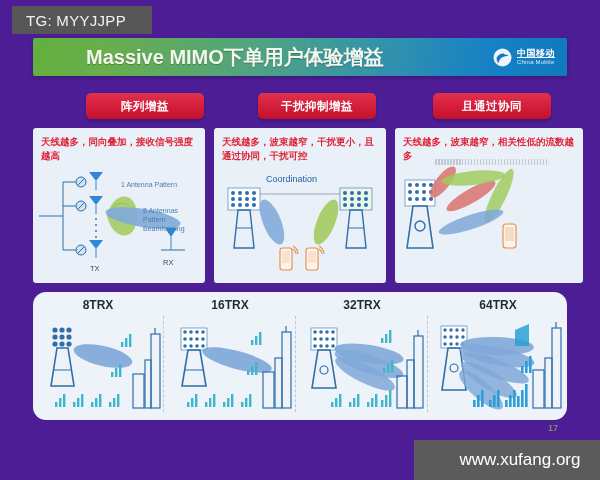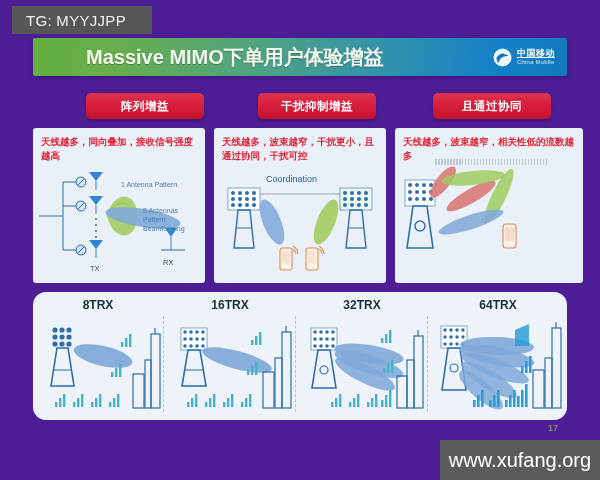--- a/index.html
+++ b/index.html
@@ -18,21 +18,21 @@
     display:flex;align-items:center;
     font-size:15px;letter-spacing:.3px;padding-left:14px;
     box-sizing:border-box;z-index:40;
   }
 
   
   .site-badge{
     position:absolute;right:0;bottom:0;width:160px;height:40px;
     background:#5b5b5b;color:#fff;
     display:flex;align-items:center;justify-content:center;
-    font-size:20px;z-index:40;
+    font-size:17px;z-index:40;padding-left:26px;
   }
 
   
   .title-bar{
     position:absolute;left:33px;top:38px;width:534px;height:38px;
     background:linear-gradient(100deg,#62b03e 0%,#69ae4c 14%,#4fa382 42%,#2f90b0 68%,#1580c6 86%,#1179bc 100%);
     border-radius:2px;
     box-shadow:0 2px 4px rgba(0,0,0,.18);
     display:flex;align-items:center;
     box-sizing:border-box;padding:0 12px 0 14px;

